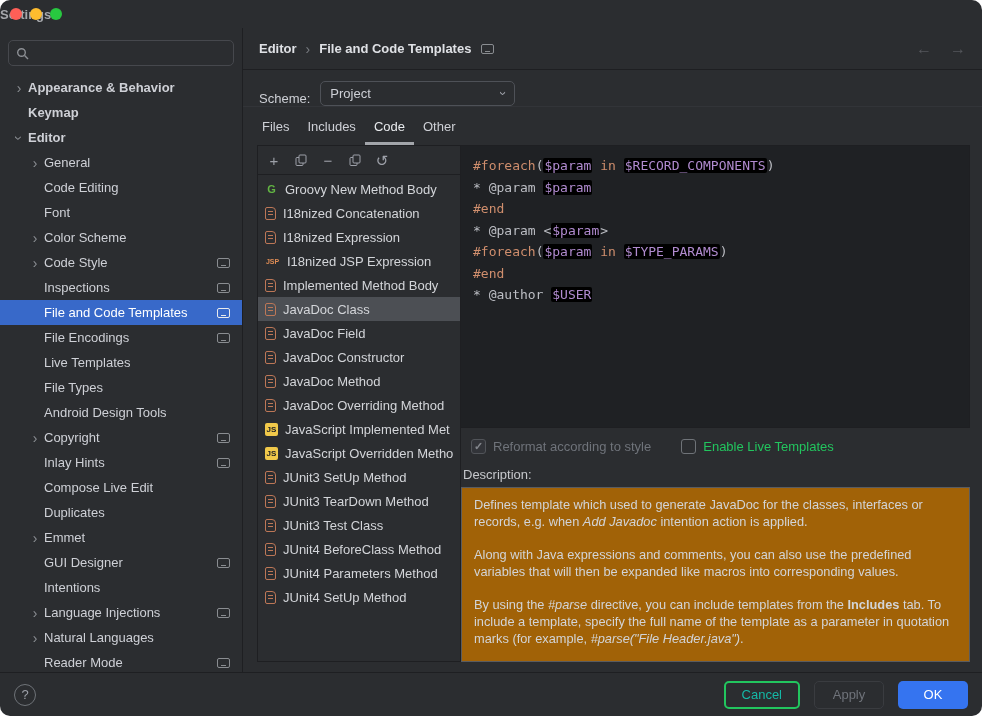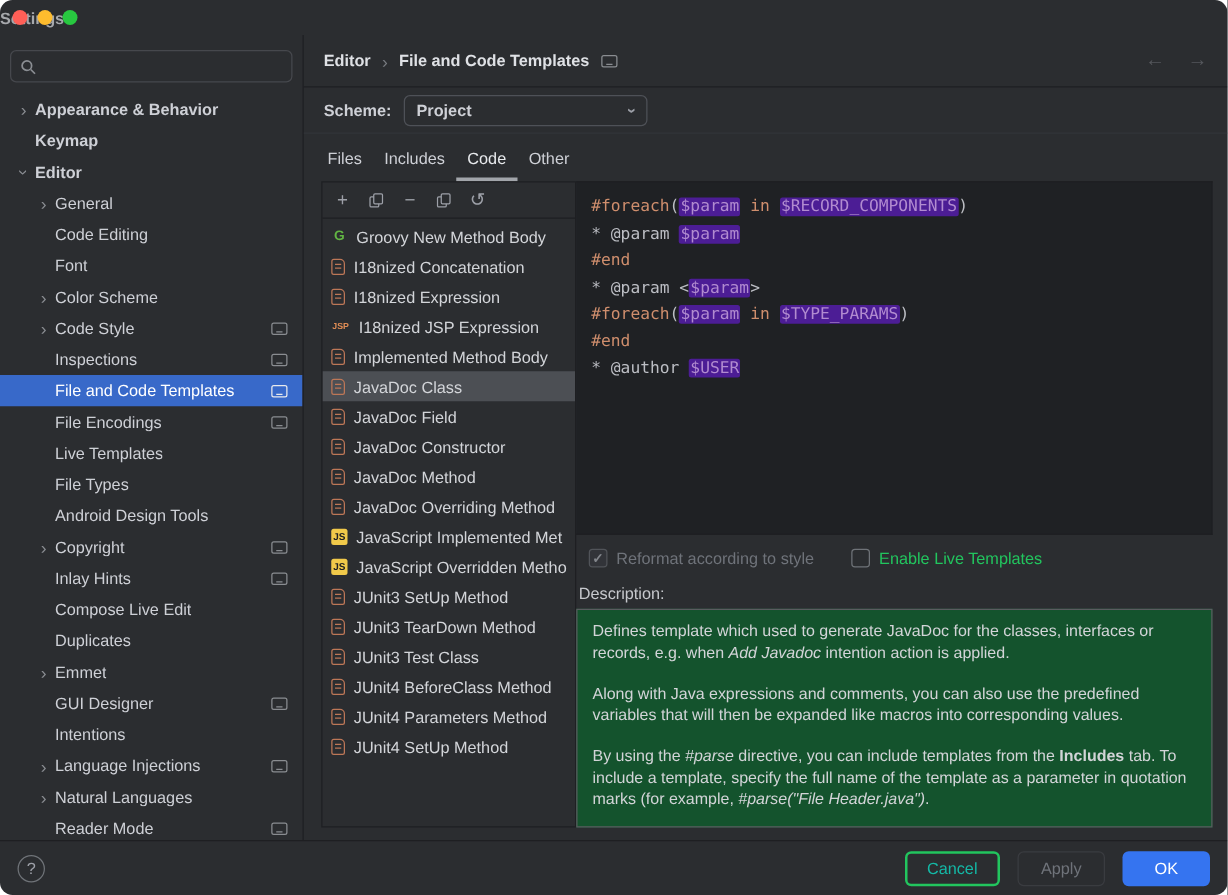--- a/index.html
+++ b/index.html
@@ -39,21 +39,21 @@
   .tree-row.sel .monitor { color: #e8eaed; }
   .monitor.inline { margin-left: 10px; margin-right: 0; }
 
   
   .main { flex: 1; display: flex; flex-direction: column; min-width: 0; }
   .crumb-row { height: 42px; flex: none; display: flex; align-items: center; padding: 0 16px; border-bottom: 1px solid #1e1f22; }
   .crumb { font-weight: 700; color: #dfe1e5; }
   .crumb-sep { color: #787b80; margin: 0 9px; font-size: 14px; }
   .nav-arrows { margin-left: auto; display: flex; gap: 18px; color: #55575c; font-size: 16px; }
 
-  .scheme-row { height: 37px; flex: none; display: flex; align-items: center; padding: 0 16px; border-bottom: 1px solid #323438; font-weight: bold; }
+  .scheme-row { height: 37px; flex: none; display: flex; align-items: flex-end; padding: 0 16px; border-bottom: 1px solid #323438; }
   .scheme-label { margin-right: 10px; }
   .scheme-select { width: 195px; height: 25px; border: 1px solid #4e5157; border-radius: 5px;
                    display: flex; align-items: center; padding: 0 9px; color: #ced0d6; }
   .scheme-caret { margin-left: auto; color: #9da0a8; font-size: 13px; transform: rotate(90deg); line-height: 1; }
 
   .tabs-row { height: 38px; flex: none; display: flex; align-items: stretch; padding: 0 10px; }
   .tab { padding: 0 9px; display: flex; align-items: center; border-bottom: 3px solid transparent; color: #ced0d6; margin-top: 3px; }
   .tab.active { border-bottom-color: #a2a5aa; color: #e8eaed; }
 
   .content { flex: 1; min-height: 0; display: flex; margin: 0 12px 10px 14px; }
@@ -74,34 +74,34 @@
   .badge.groovy { width: 13px; height: 13px; color: #62b543; font-size: 11px; }
   .badge.jsp { width: 15px; color: #e08d55; font-size: 7px; }
   .badge.js { width: 13px; height: 13px; background: #f1c94a; color: #222222; font-size: 8px; border-radius: 2px; }
 
   
   .right-col { flex: 1; min-width: 0; display: flex; flex-direction: column; }
   .editor { height: 283px; flex: none; background: #1f2124; border: 1px solid #1e1f22; border-left: none;
             padding: 9px 12px; font-family: "DejaVu Sans Mono", monospace; font-size: 13px; line-height: 21.5px; overflow: hidden; }
   .tk-k { color: #cf8e6d; }
   .tk-p { color: #bcbec4; }
-  .tk-v { color: #b18bd0; background: #4c1d95; border-radius: 2px; padding: 0 1px; }
+  .tk-v { color: #b18bd0; background: #000000; border-radius: 2px; padding: 0 1px; }
 
   .opts-row { height: 32px; flex: none; display: flex; align-items: center; gap: 30px; padding: 4px 0 0 10px; }
   .cb { display: flex; align-items: center; gap: 7px; }
   .cb-box { width: 15px; height: 15px; border: 1px solid #6f7378; border-radius: 3px; display: flex; align-items: center;
             justify-content: center; font-size: 11px; font-weight: 700; color: transparent; flex: none; }
   .cb.checked .cb-box { color: #9a9da2; }
   .cb.disabled .cb-box { border-color: #515459; background: #323439; }
   .cb.checked.disabled .cb-box { color: #83868c; }
   .cb-label { color: #22c55e; }
   .cb.disabled .cb-label { color: #6f737a; }
 
   .desc-label { padding: 7px 0 5px 2px; color: #c6c8cc; }
-  .desc-pane { flex: 1; min-height: 0; background: #14532d; border: 1px solid #5a5c60; padding: 8px 12px;
+  .desc-pane { flex: 1; min-height: 0; background: #a16207; border: 1px solid #5a5c60; padding: 8px 12px;
                overflow: hidden; color: #d2d4d7; font-size: 12.8px; line-height: 17px; }
   .desc-pane p { margin: 0 0 16px 0; }
   .it { font-style: italic; }
   .bd { font-weight: 700; }
 
   
   .footer { height: 44px; flex: none; border-top: 1px solid #1e1f22; display: flex; align-items: center; padding: 0 14px; }
   .help { width: 22px; height: 22px; border-radius: 50%; border: 1px solid #6f7378; color: #9da0a8;
           display: flex; align-items: center; justify-content: center; font-size: 13px; }
   .btns { margin-left: auto; display: flex; gap: 14px; }

